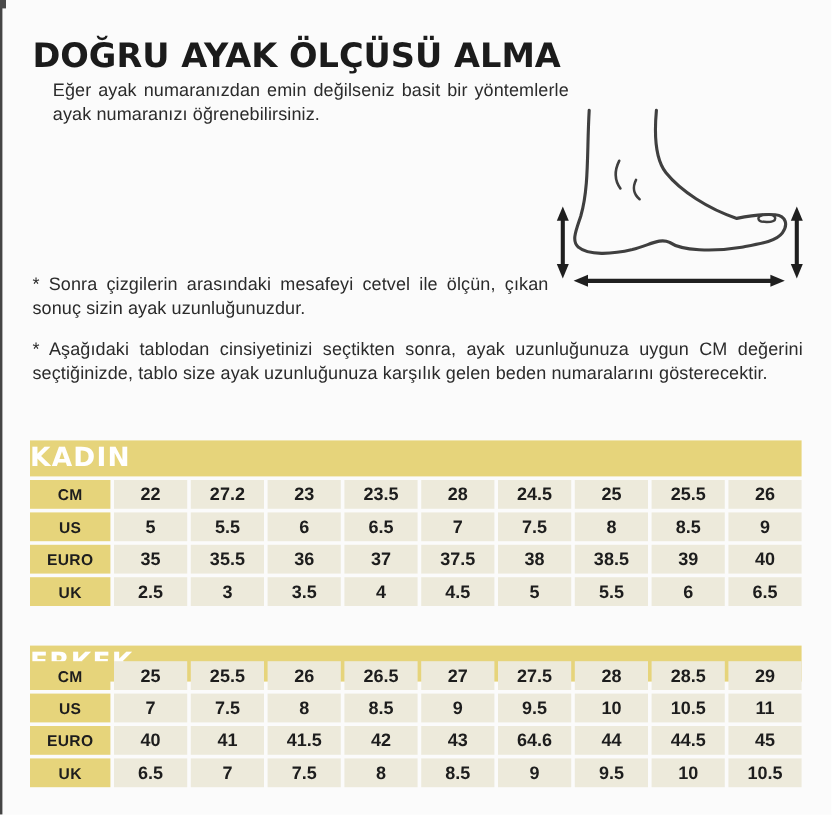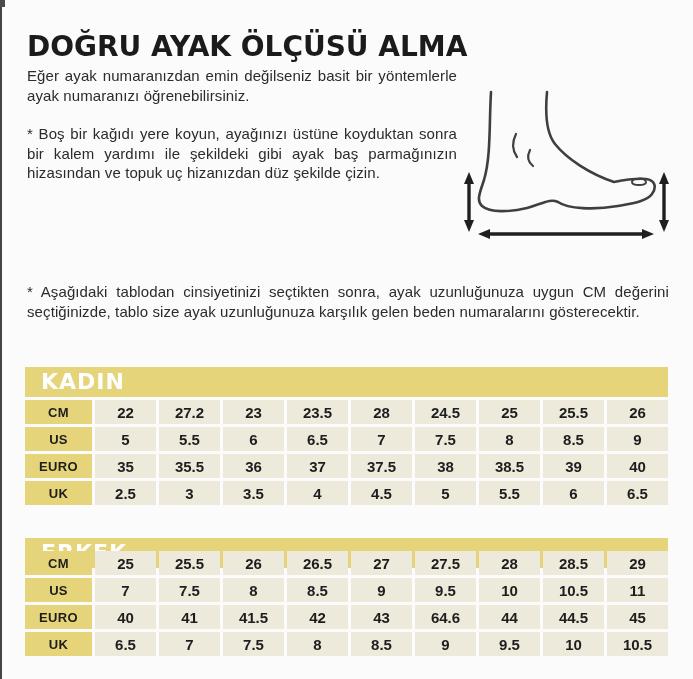--- a/index.html
+++ b/index.html
@@ -33,34 +33,34 @@
     font-family:"DejaVu Sans", sans-serif;
     font-size:28px;font-weight:700;letter-spacing:0px;
     color:#1b1b1b;white-space:nowrap;
   }
   .para{
     position:absolute;left:27px;
     font-size:15px;line-height:19.5px;
     text-align:justify;color:#2b2b2b;
     letter-spacing:0.1px;
   }
-  .intro{top:66px;width:430px;}
+  .intro{top:66px;width:430px;margin-left:17px;}
   .step-1{top:124px;width:430px;}
   .step-2{top:228px;width:430px;}
   .step-3{top:282px;width:642px;}
   .foot-illustration{
     position:absolute;left:452px;top:88px;width:240px;height:170px;
   }
   .band{
     position:absolute;left:25px;width:643px;height:30px;
     background:var(--yellow);
     color:var(--band-text);
     font-family:"DejaVu Sans", sans-serif;
     font-size:22px;font-weight:700;letter-spacing:1px;
-    line-height:29px;padding-left:16px;
+    line-height:29px;padding-left:0;
   }
   .band-kadin{top:367px;}
   .band-erkek{top:538px;}
   .size-grid{
     position:absolute;left:25px;width:643px;
     display:grid;
     grid-template-columns:67px repeat(9,1fr);
     grid-auto-rows:24px;
     gap:3px;
   }
@@ -82,21 +82,21 @@
 </head>
 <body>
 
 <div class="canvas">
   <div class="left-edge"></div>
   <div class="corner-mark"></div>
 
   <h1 class="page-title">DOĞRU AYAK ÖLÇÜSÜ ALMA</h1>
 
   <p class="para intro">Eğer ayak numaranızdan emin değilseniz basit bir yöntemlerle ayak numaranızı öğrenebilirsiniz.</p>
-  <p class="para step-1">* Boş bir kağıdı yere koyun, ayağınızı üstüne koyduktan sonra bir kalem yardımı ile şekildeki gibi ayak baş parmağınızın hizasından ve topuk uç hizanızdan düz şekilde çizin.</p>
+  <p class="para step-2">* Sonra çizgilerin arasındaki mesafeyi cetvel ile ölçün, çıkan sonuç sizin ayak uzunluğunuzdur.</p>
   <p class="para step-3">* Aşağıdaki tablodan cinsiyetinizi seçtikten sonra, ayak uzunluğunuza uygun CM değerini seçtiğinizde, tablo size ayak uzunluğunuza karşılık gelen beden numaralarını gösterecektir.</p>
 
   <svg class="foot-illustration" viewBox="0 0 240 170" fill="none" xmlns="http://www.w3.org/2000/svg">
 
     <g stroke="#3f3f3f" stroke-width="2.6" stroke-linecap="round" fill="none">
       <path d="M 39,4
                C 37,38 39,68 32,92
                C 28,104 24,113 30,118
                C 38,125 58,124 75,120
                C 90,116 98,110 106,114

